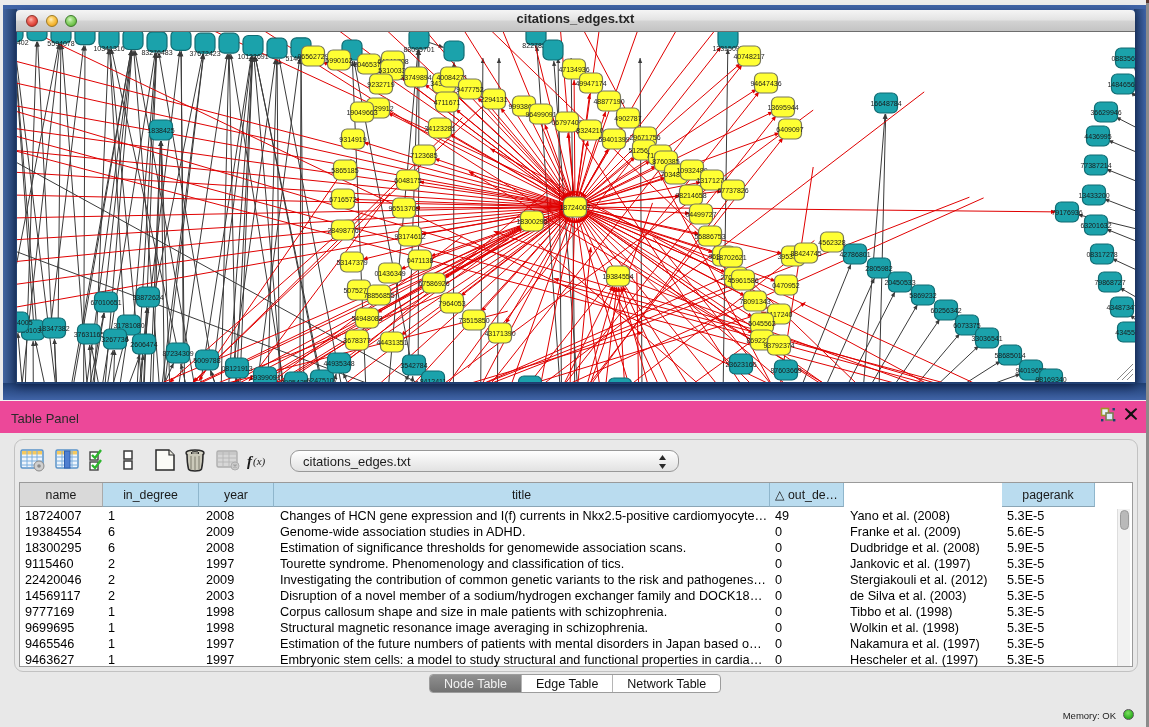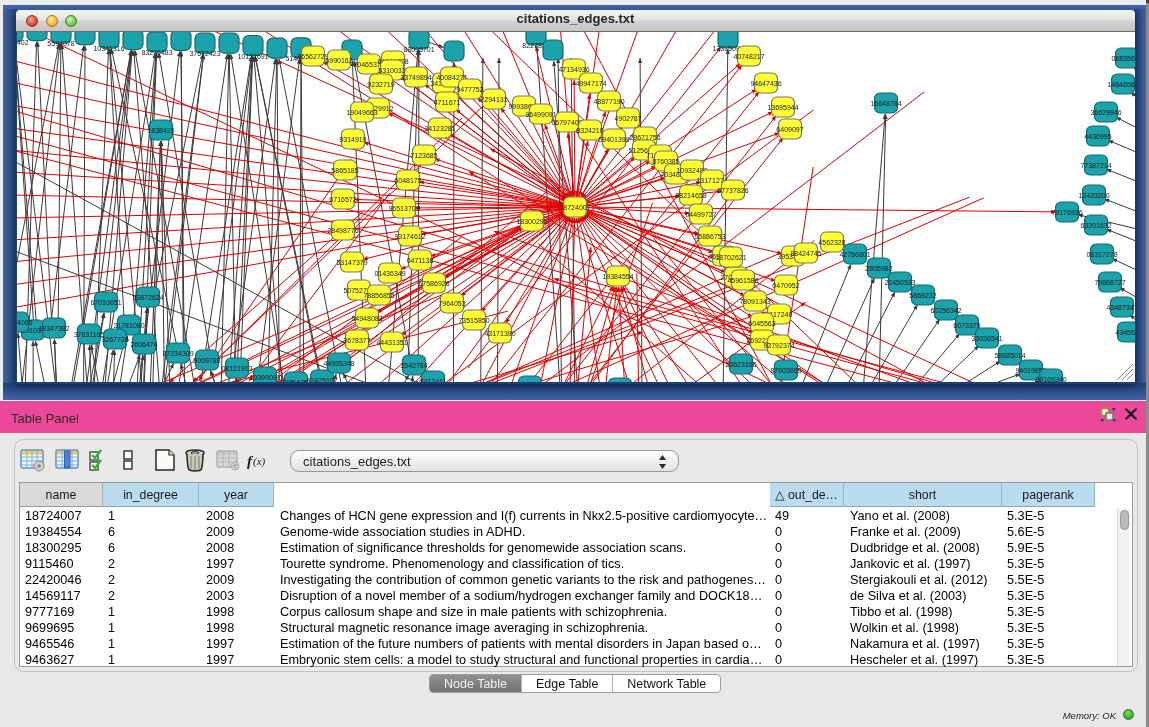--- a/index.html
+++ b/index.html
@@ -51,21 +51,21 @@
 .vsb .thumb { position:absolute; left:2px; top:1px; width:9px; height:20px; background:#b9b9b9; border-radius:5px; border:1px solid #9a9a9a;}
 
 
 .tabs { position:absolute; left:429px; top:674px; height:19px; border:1px solid #9c9c9c; border-radius:4px; overflow:hidden; background:#fff;}
 .tab { float:left; height:19px; line-height:18px; font-size:12.5px; padding:0 14px; color:#111; border-right:1px solid #b5b5b5;}
 .tab.sel { background:linear-gradient(180deg,#909090,#6e6e6e); color:#f2f2f2; }
 .tab:last-child { border-right:none; }
 
 
 .status { position:absolute; left:0; top:700px; width:1146px; height:27px; background:#e8e8e8; }
-.mem { position:absolute; right:30px; top:10px; font-size:9.5px; color:#222;font-style:italic; }
+.mem { position:absolute; right:30px; top:10px; font-size:9.5px; color:#222; }
 .dot { position:absolute; right:12px; top:9px; width:11px; height:11px; border-radius:50%;
   background:radial-gradient(circle at 4px 3px,#7fe060,#35b526 60%,#2a921c); border:1px solid #555; }
 </style>
 </head>
 <body>
 <div class="bluebg">
     <div class="shleft"></div>
     <div class="shright"></div>
   </div>
 <div class="topgray"></div>
@@ -1015,22 +1015,22 @@
   <svg class="arr" width="9" height="16" viewBox="0 0 9 16" style="position:absolute;right:11px;top:3px">
     <path d="M4.5 1 L8 6 H1 Z" fill="#2a2a2a"></path>
       <path d="M4.5 15 L1 10 H8 Z" fill="#2a2a2a"></path>
   </svg>
 </div>
 
 <div class="tbl">
   <div class="th gray" style="left:0px;width:83px">name</div>
 <div class="th" style="left:83px;width:96px">in_degree</div>
 <div class="th" style="left:179px;width:75px">year</div>
+<div class="th" style="left:254px;width:496px">title</div>
 <div class="th" style="left:750px;width:74px">△ out_de…</div>
-<div class="th" style="left:824px;width:158px">short</div>
 <div class="th" style="left:982px;width:93px">pagerank</div>
 <div class="trow" style="top:25px">
       <span class="" style="left:5px">18724007</span>
       <span class="" style="left:88px">1</span>
       <span class="" style="left:186px">2008</span>
       <span class="ttl2" style="left:260px">Changes of HCN gene expression and I(f) currents in Nkx2.5-positive cardiomyocytes derived from</span>
       <span class="" style="left:755px">49</span>
       <span class="" style="left:830px">Yano et al. (2008)</span>
       <span class="" style="left:987px">5.3E-5</span>
     </div>

